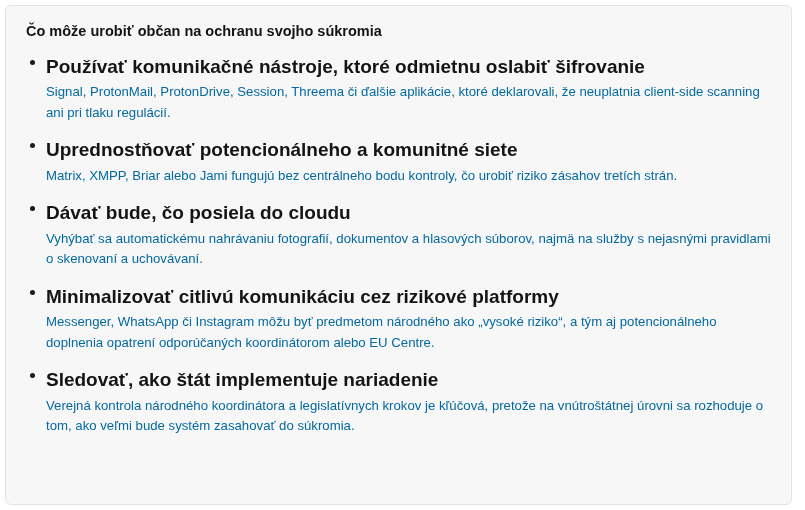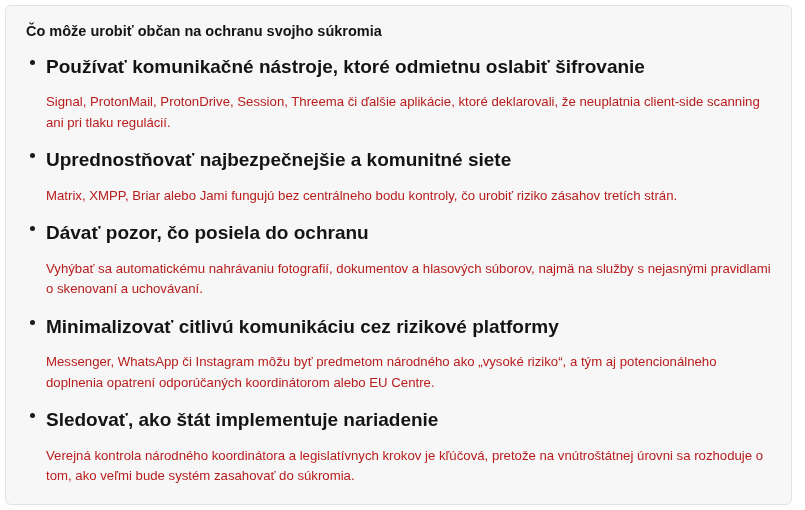--- a/index.html
+++ b/index.html
@@ -57,43 +57,43 @@
   .item-head {
     font-size: 19px;
     font-weight: bold;
     color: #141414;
     line-height: 1.45;
     display: block;
   }
   .item-body {
     font-size: 13.2px;
     font-weight: normal;
-    color: #b91c1c;
+    color: #0369a1;
     line-height: 1.55;
     display: block;
-    margin-top: 12px;
+    margin-top: 2px;
     max-width: 740px;
   }
 </style>
 </head>
 <body>
 
 <div class="card">
   <div class="card-title">Čo môže urobiť občan na ochranu svojho súkromia</div>
   <ul class="items">
     <li>
       <span class="item-head">Používať komunikačné nástroje, ktoré odmietnu oslabiť šifrovanie</span>
       <span class="item-body">Signal, ProtonMail, ProtonDrive, Session, Threema či ďalšie aplikácie, ktoré deklarovali, že neuplatnia client-side scanning ani pri tlaku regulácií.</span>
     </li>
     <li>
-      <span class="item-head">Uprednostňovať najbezpečnejšie a komunitné siete</span>
+      <span class="item-head">Uprednostňovať potencionálneho a komunitné siete</span>
       <span class="item-body">Matrix, XMPP, Briar alebo Jami fungujú bez centrálneho bodu kontroly, čo urobiť riziko zásahov tretích strán.</span>
     </li>
     <li>
-      <span class="item-head">Dávať pozor, čo posiela do ochranu</span>
+      <span class="item-head">Dávať bude, čo posiela do cloudu</span>
       <span class="item-body">Vyhýbať sa automatickému nahrávaniu fotografií, dokumentov a hlasových súborov, najmä na služby s nejasnými pravidlami o skenovaní a uchovávaní.</span>
     </li>
     <li>
       <span class="item-head">Minimalizovať citlivú komunikáciu cez rizikové platformy</span>
       <span class="item-body">Messenger, WhatsApp či Instagram môžu byť predmetom národného ako „vysoké riziko“, a tým aj potencionálneho doplnenia opatrení odporúčaných koordinátorom alebo EU Centre.</span>
     </li>
     <li>
       <span class="item-head">Sledovať, ako štát implementuje nariadenie</span>
       <span class="item-body">Verejná kontrola národného koordinátora a legislatívnych krokov je kľúčová, pretože na vnútroštátnej úrovni sa rozhoduje o tom, ako veľmi bude systém zasahovať do súkromia.</span>
     </li>

